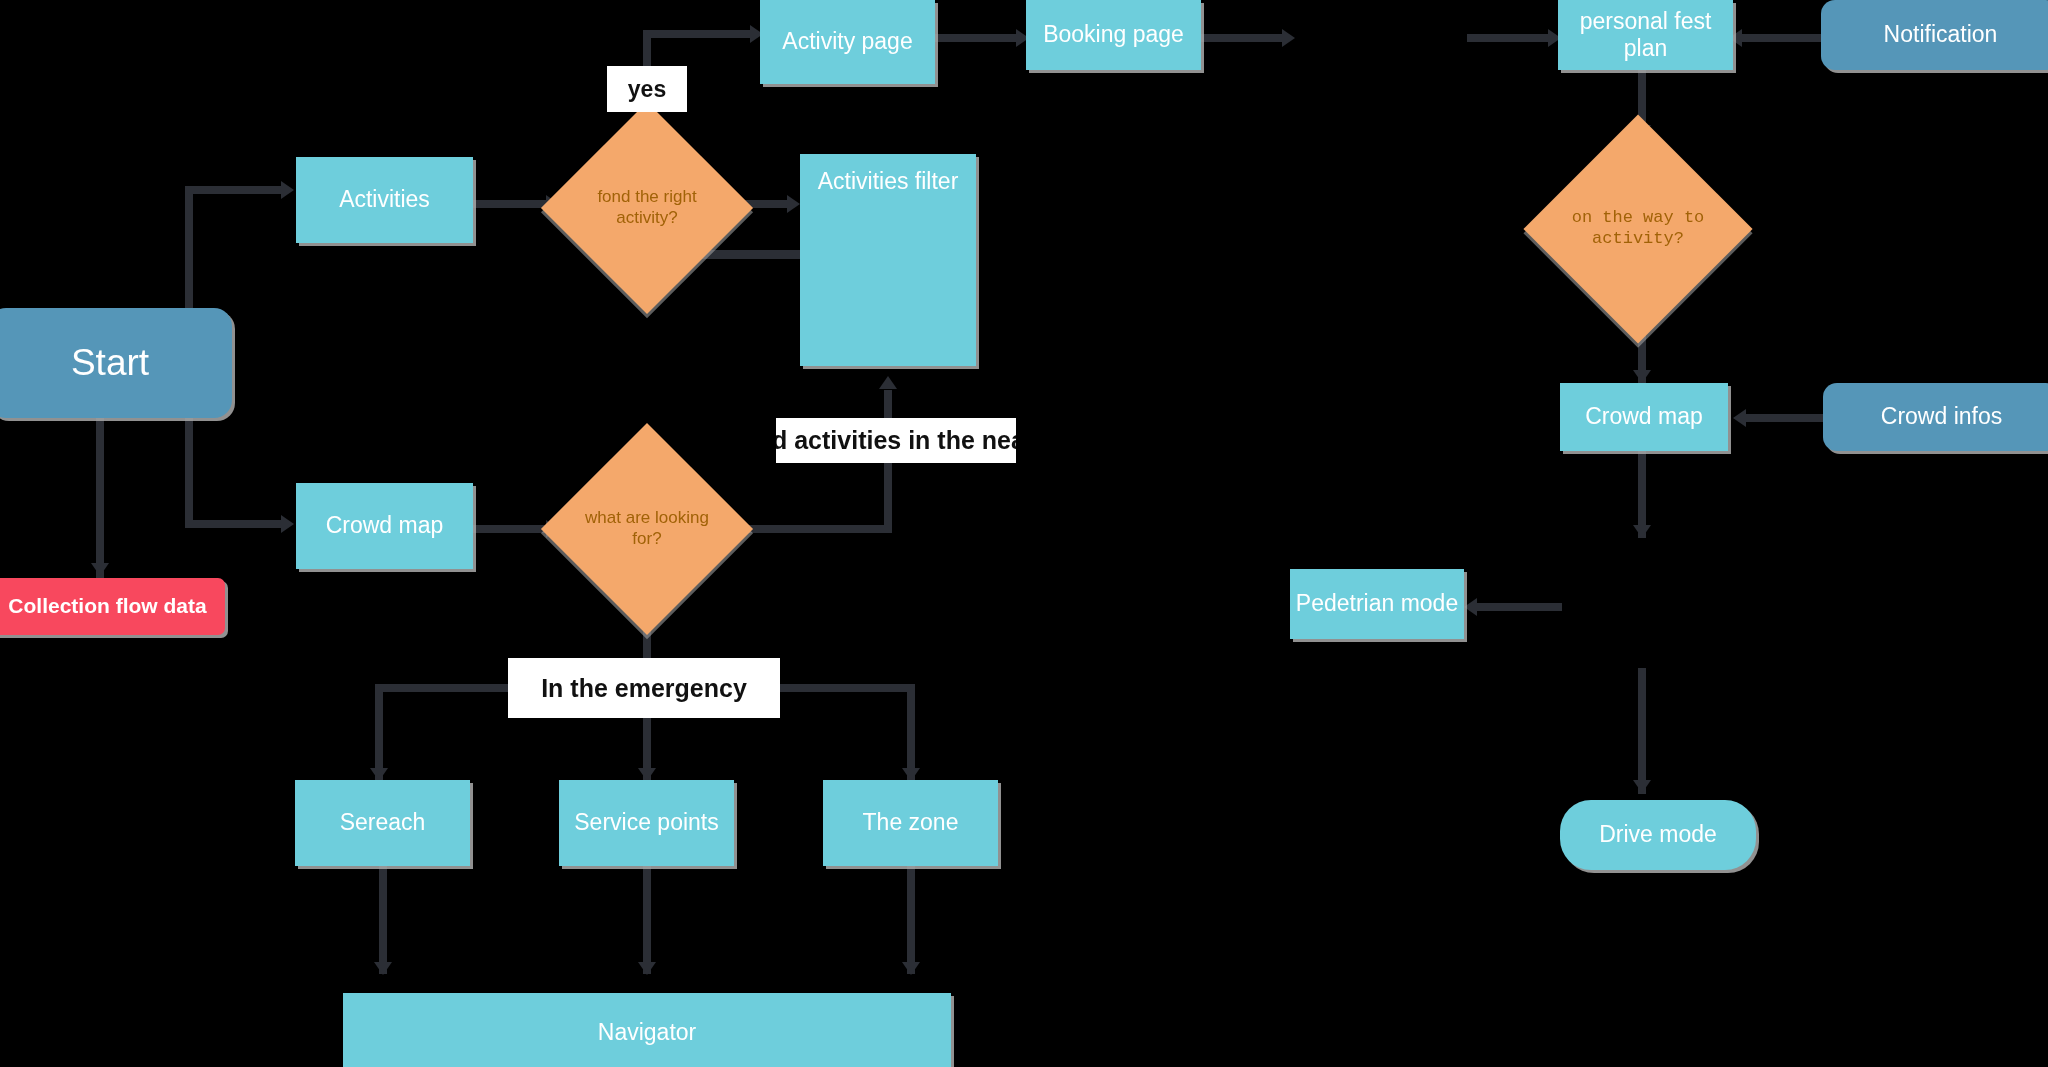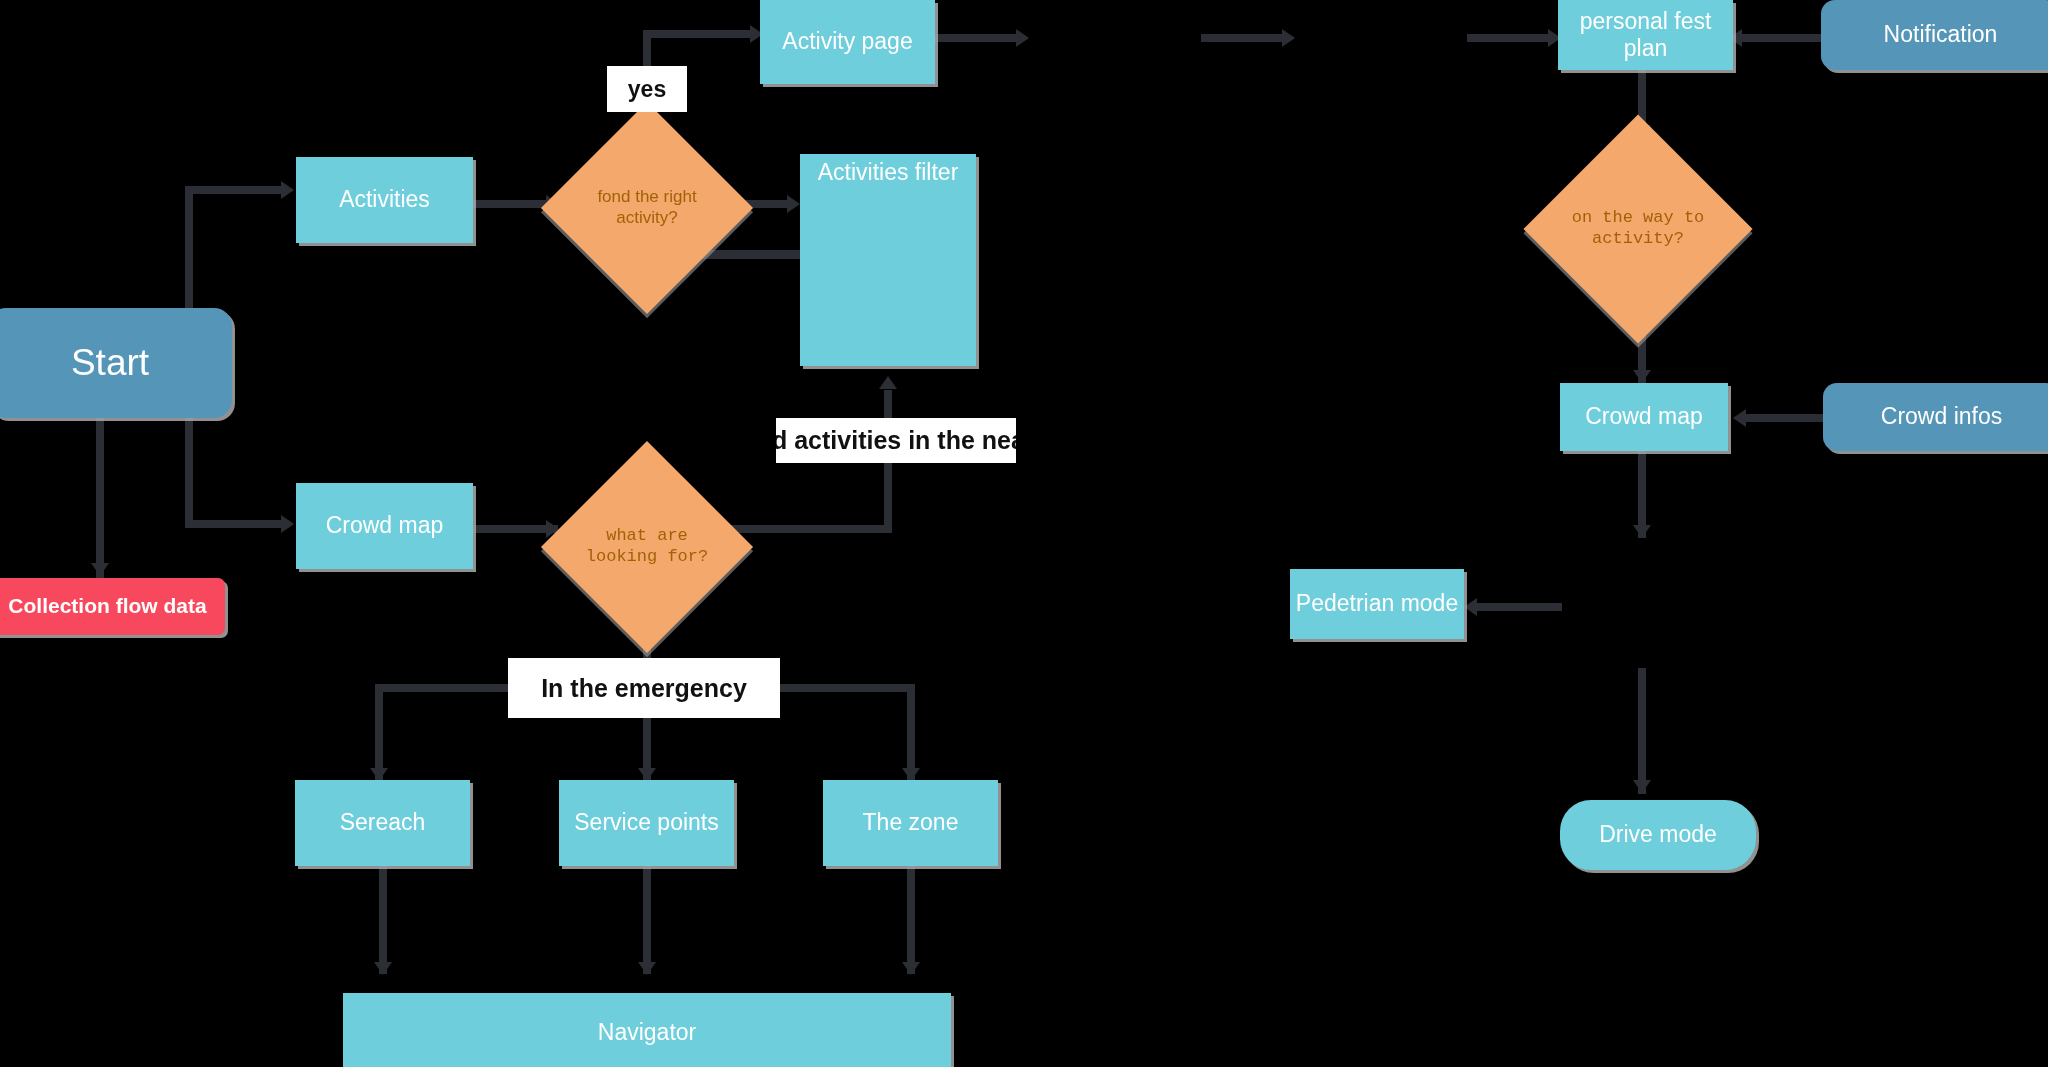--- a/index.html
+++ b/index.html
@@ -205,33 +205,36 @@
 
   <div class="node rect" style="left:296px; top:483px; width:177px; height:86px;">
     <span>Crowd map</span>
   </div>
 
   <div class="diamond" style="left:572px; top:133px; width:150px; height:150px;">
     <div class="dshape"></div>
     <div class="dlabel">fond the right activity?</div>
   </div>
 
-  <div class="diamond" style="left:572px; top:472px; width:150px; height:150px;font-family:Liberation Mono, monospace;">
+  <div class="diamond" style="left:572px; top:454px; width:150px; height:150px;">
     <div class="dshape"></div>
     <div class="dlabel">what are looking for?</div>
   </div>
 
-  <div class="node rect" style="left:800px; top:154px; width:176px; height:212px; align-items:flex-start; padding-top:5px;">
+  <div class="node rect" style="left:800px; top:154px; width:176px; height:212px; align-items:flex-start; padding-top:14px;">
     <span>Activities filter</span>
   </div>
 
   <div class="node rect" style="left:760px; top:0px; width:175px; height:84px;">
     <span>Activity page</span>
   </div>
 
+  <div class="node rect" style="left:1026px; top:0px; width:175px; height:70px;">
+    <span>Booking page</span>
+  </div>
 
 
   <div class="node rect" style="left:1558px; top:0px; width:175px; height:70px;">
     <span>personal fest plan</span>
   </div>
 
   <div class="node terminator" style="left:1821px; top:0px; width:239px; height:70px;">
     <span>Notification</span>
   </div>
 

